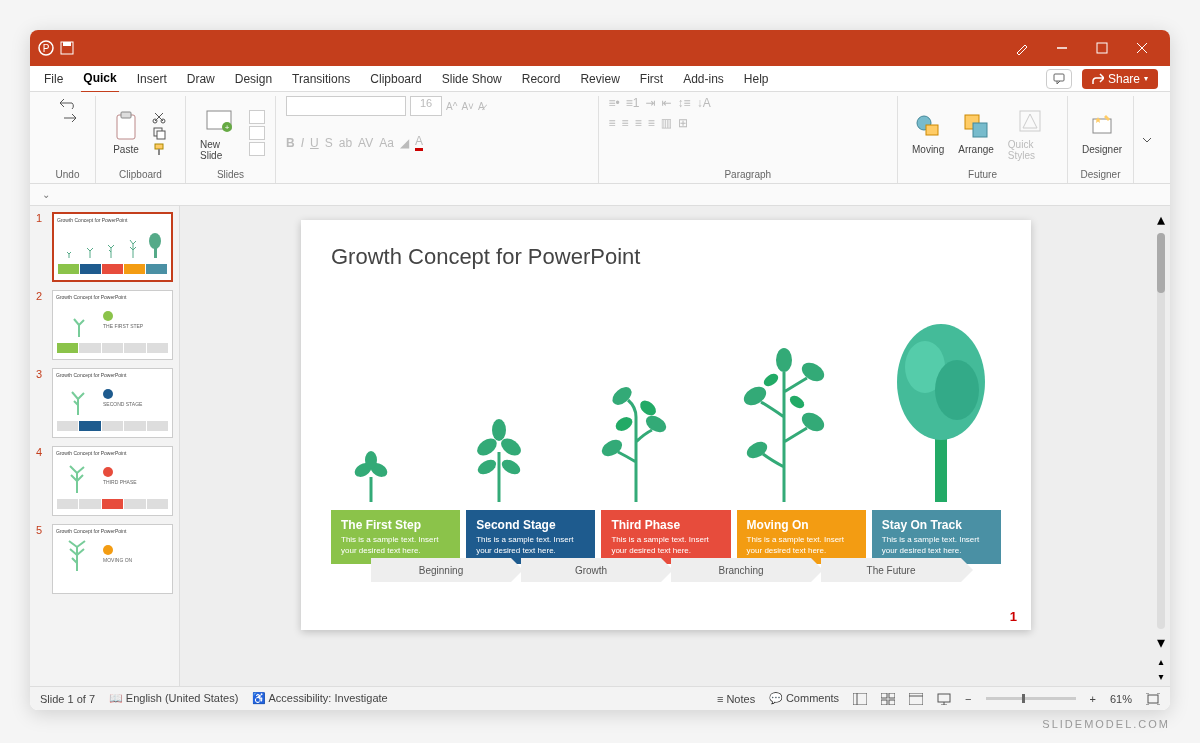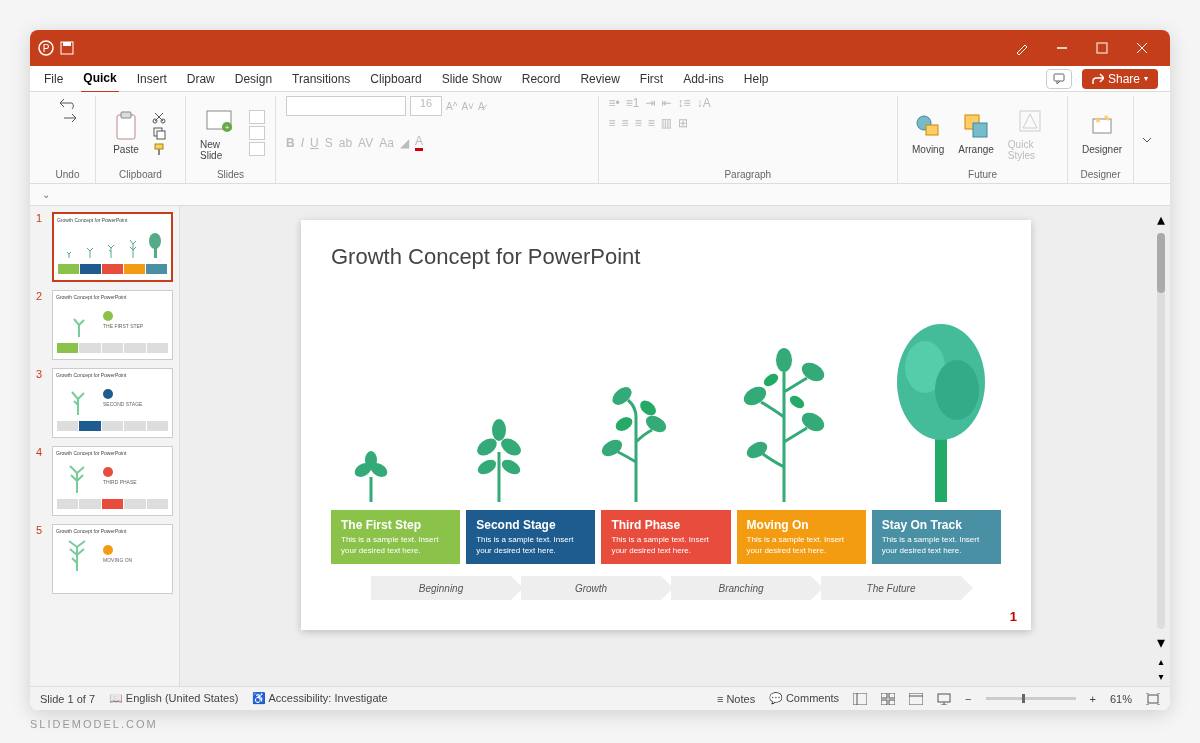--- a/index.html
+++ b/index.html
@@ -55,36 +55,36 @@
 
 
 .canvas-wrap { flex:1; display:flex; justify-content:center; align-items:flex-start; padding:14px; position:relative; overflow:auto;}
 .slide { width:730px; height:410px; background:#fff; box-shadow:0 2px 8px rgba(0,0,0,0.2); padding:24px 30px; position:relative;}
 .slide h1 { font-size:22px; font-weight:400; color:#444; }
 .plants { position:absolute; bottom:128px; left:30px; right:30px; display:flex; justify-content:space-between; align-items:flex-end; height:180px;}
 .stages { position:absolute; bottom:66px; left:30px; right:30px; display:flex; gap:6px;}
 .stage { flex:1; color:#fff; padding:8px 10px; }
 .stage .st-title { font-weight:700; font-size:12px; margin-bottom:3px;}
 .stage .st-body { font-size:8px; line-height:1.3;}
-.arrows { position:absolute; bottom:30px; left:70px; right:70px; display:flex; gap:10px;font-style:italic;}
+.arrows { position:absolute; bottom:48px; left:70px; right:70px; display:flex; gap:10px;}
 .arrow { flex:1; height:24px; background:#eee; display:flex; align-items:center; justify-content:center; font-size:10px; color:#555; position:relative;}
 .arrow:after { content:""; position:absolute; right:-12px; top:0; border-left:12px solid #eee; border-top:12px solid transparent; border-bottom:12px solid transparent;}
 .slide-num { position:absolute; bottom:6px; right:14px; color:#c00; font-size:13px; font-weight:600;}
 .vscroll { width:18px; background:#eee; display:flex; flex-direction:column; align-items:center; padding:4px 0; gap:4px;}
 .vscroll .track { flex:1; width:8px; background:#ddd; border-radius:4px; position:relative;}
 .vscroll .thumb-s { position:absolute; top:0; left:0; right:0; height:60px; background:#aaa; border-radius:4px;}
 
 
 .status { height:24px; background:#f3f3f3; border-top:1px solid #ddd; display:flex; align-items:center; padding:0 10px; font-size:11px; color:#444; gap:14px;}
 .status .sp { flex:1;}
 .status .zoom-slider { width:90px; height:3px; background:#ccc; position:relative;}
 .status .zoom-slider:before{content:"";position:absolute;left:40%;top:-3px;width:3px;height:9px;background:#666;}
 .status .sicon{width:14px;height:14px;display:flex;align-items:center;justify-content:center;}
 
-.watermark { text-align:left; font-size:11px; letter-spacing:2px; color:#999; max-width:1140px; margin:8px auto 0;}
+.watermark { text-align:right; font-size:11px; letter-spacing:2px; color:#999; max-width:1140px; margin:8px auto 0;}
 svg { display:block; }
 </style>
 </head>
 <body>
 
 <div class="window">
 
   <div class="title-bar">
     <div class="autosave">
       <span>

